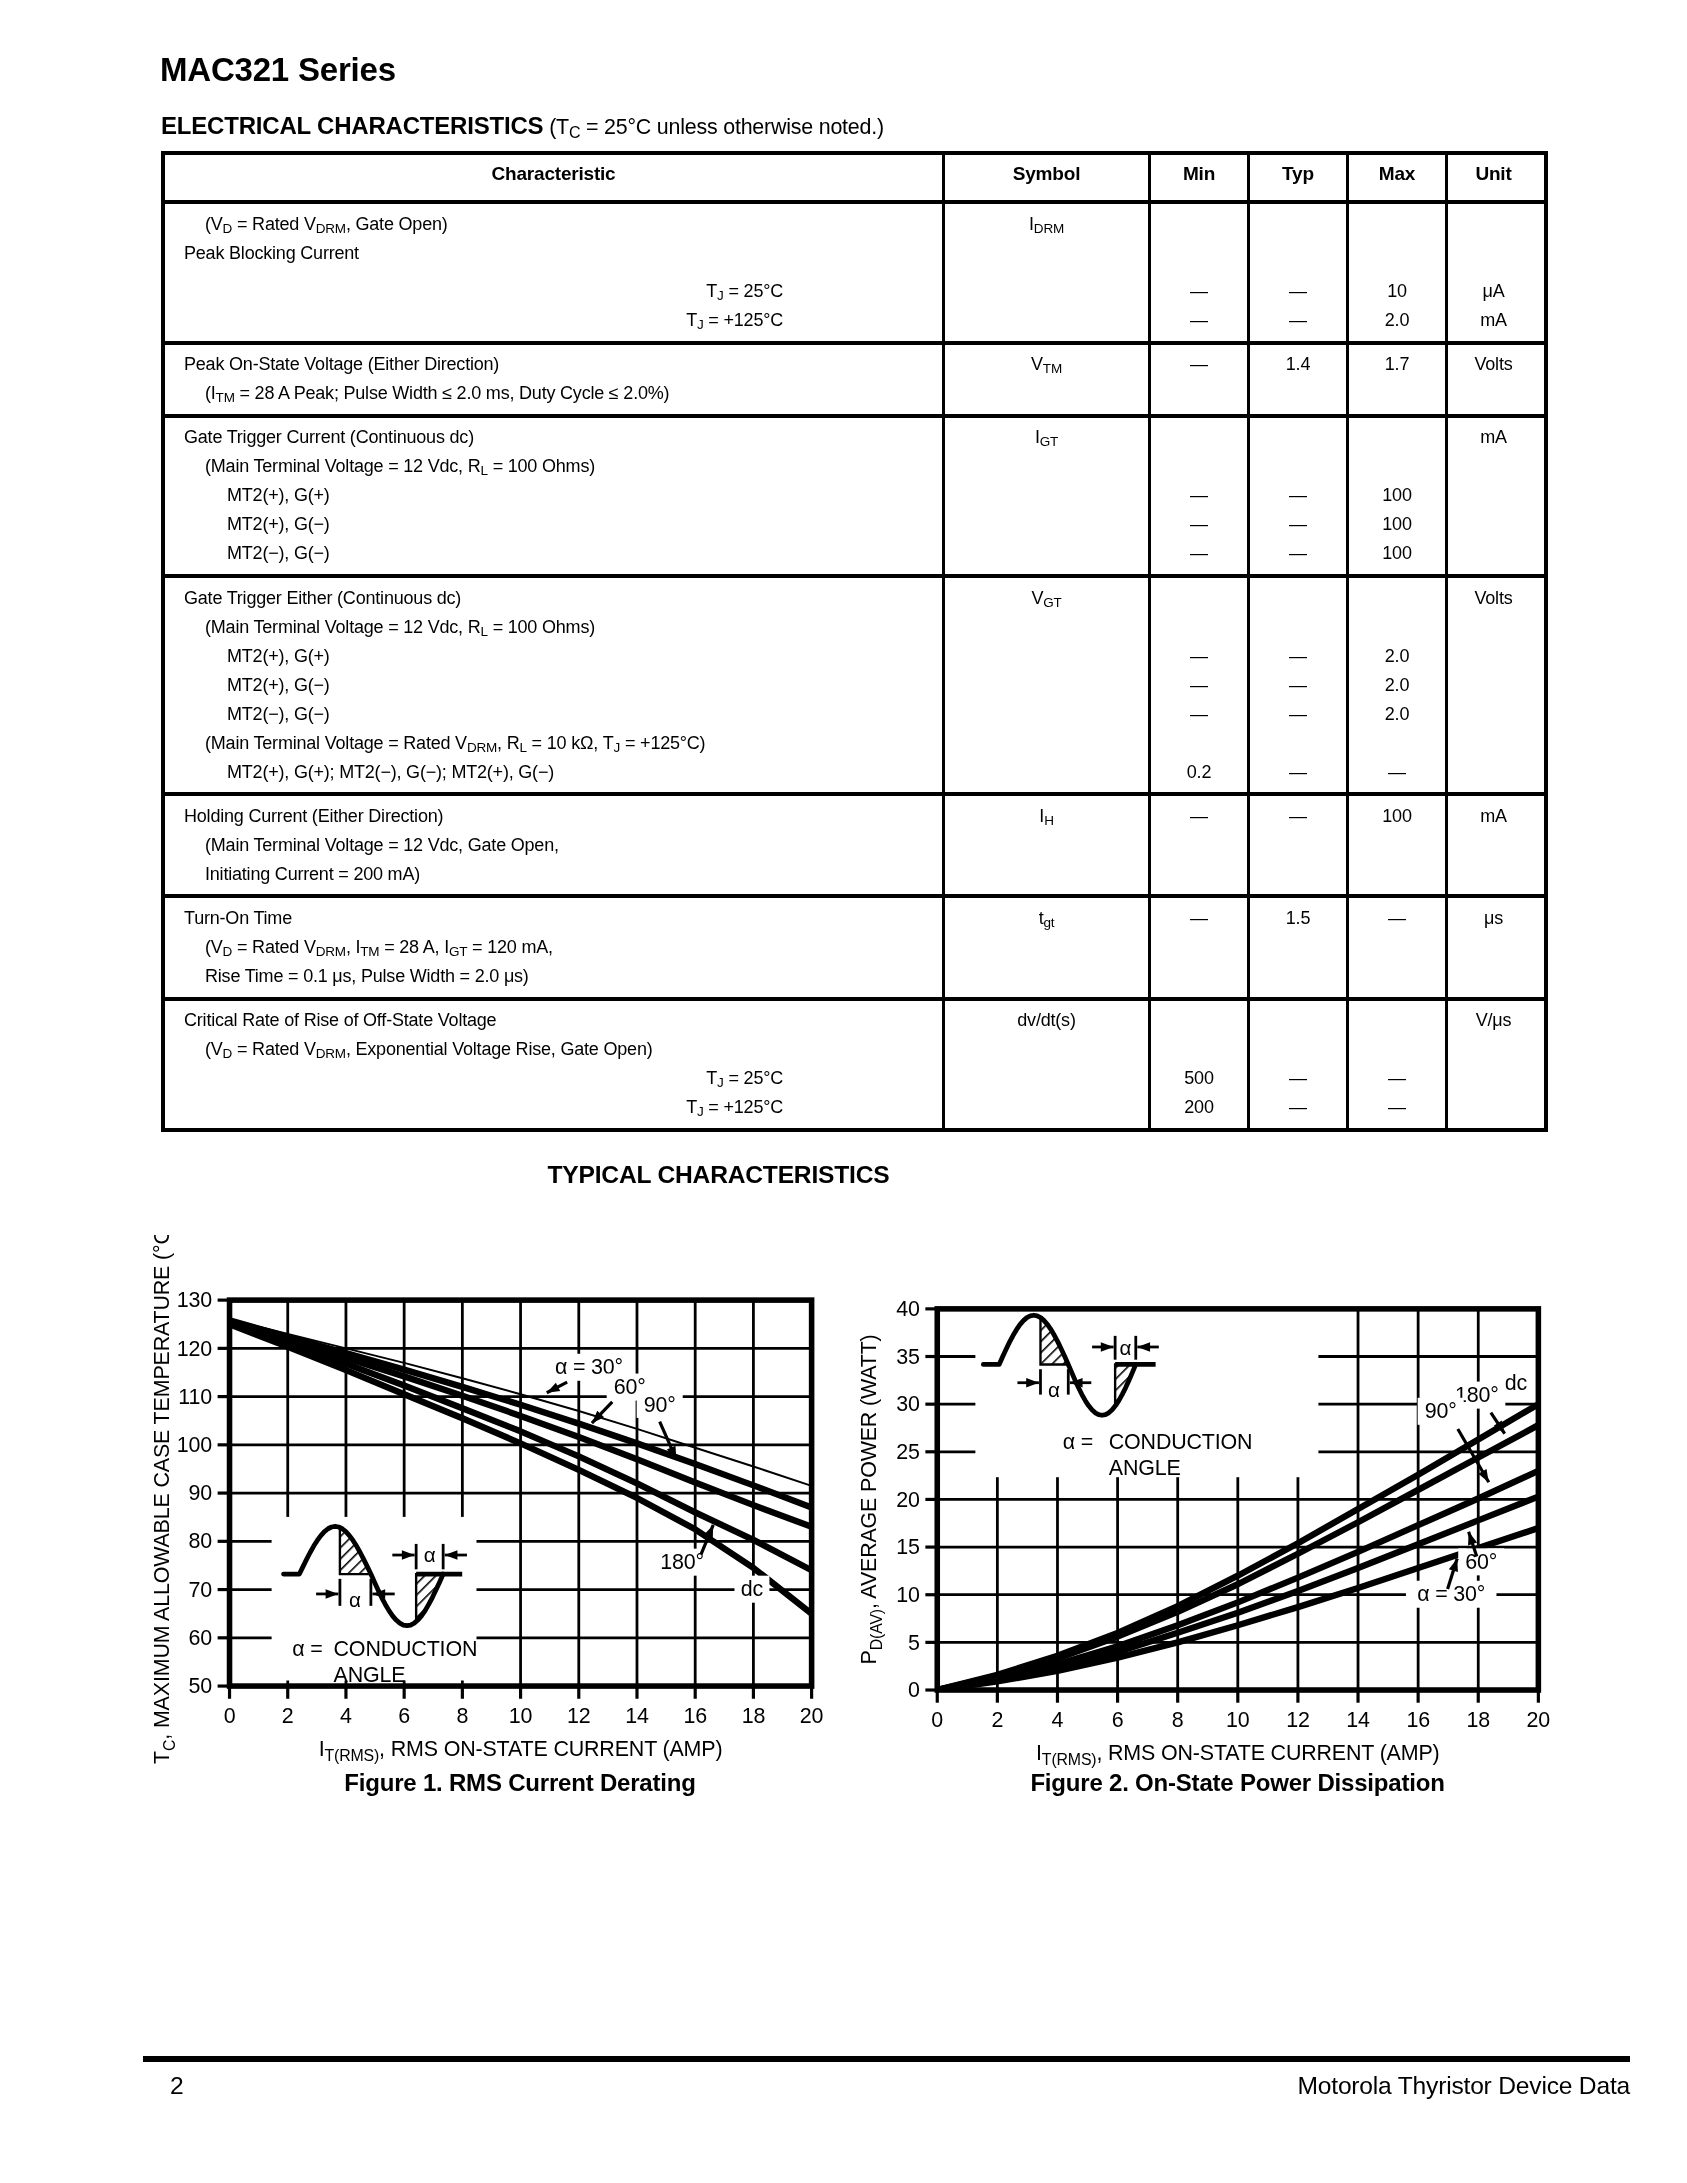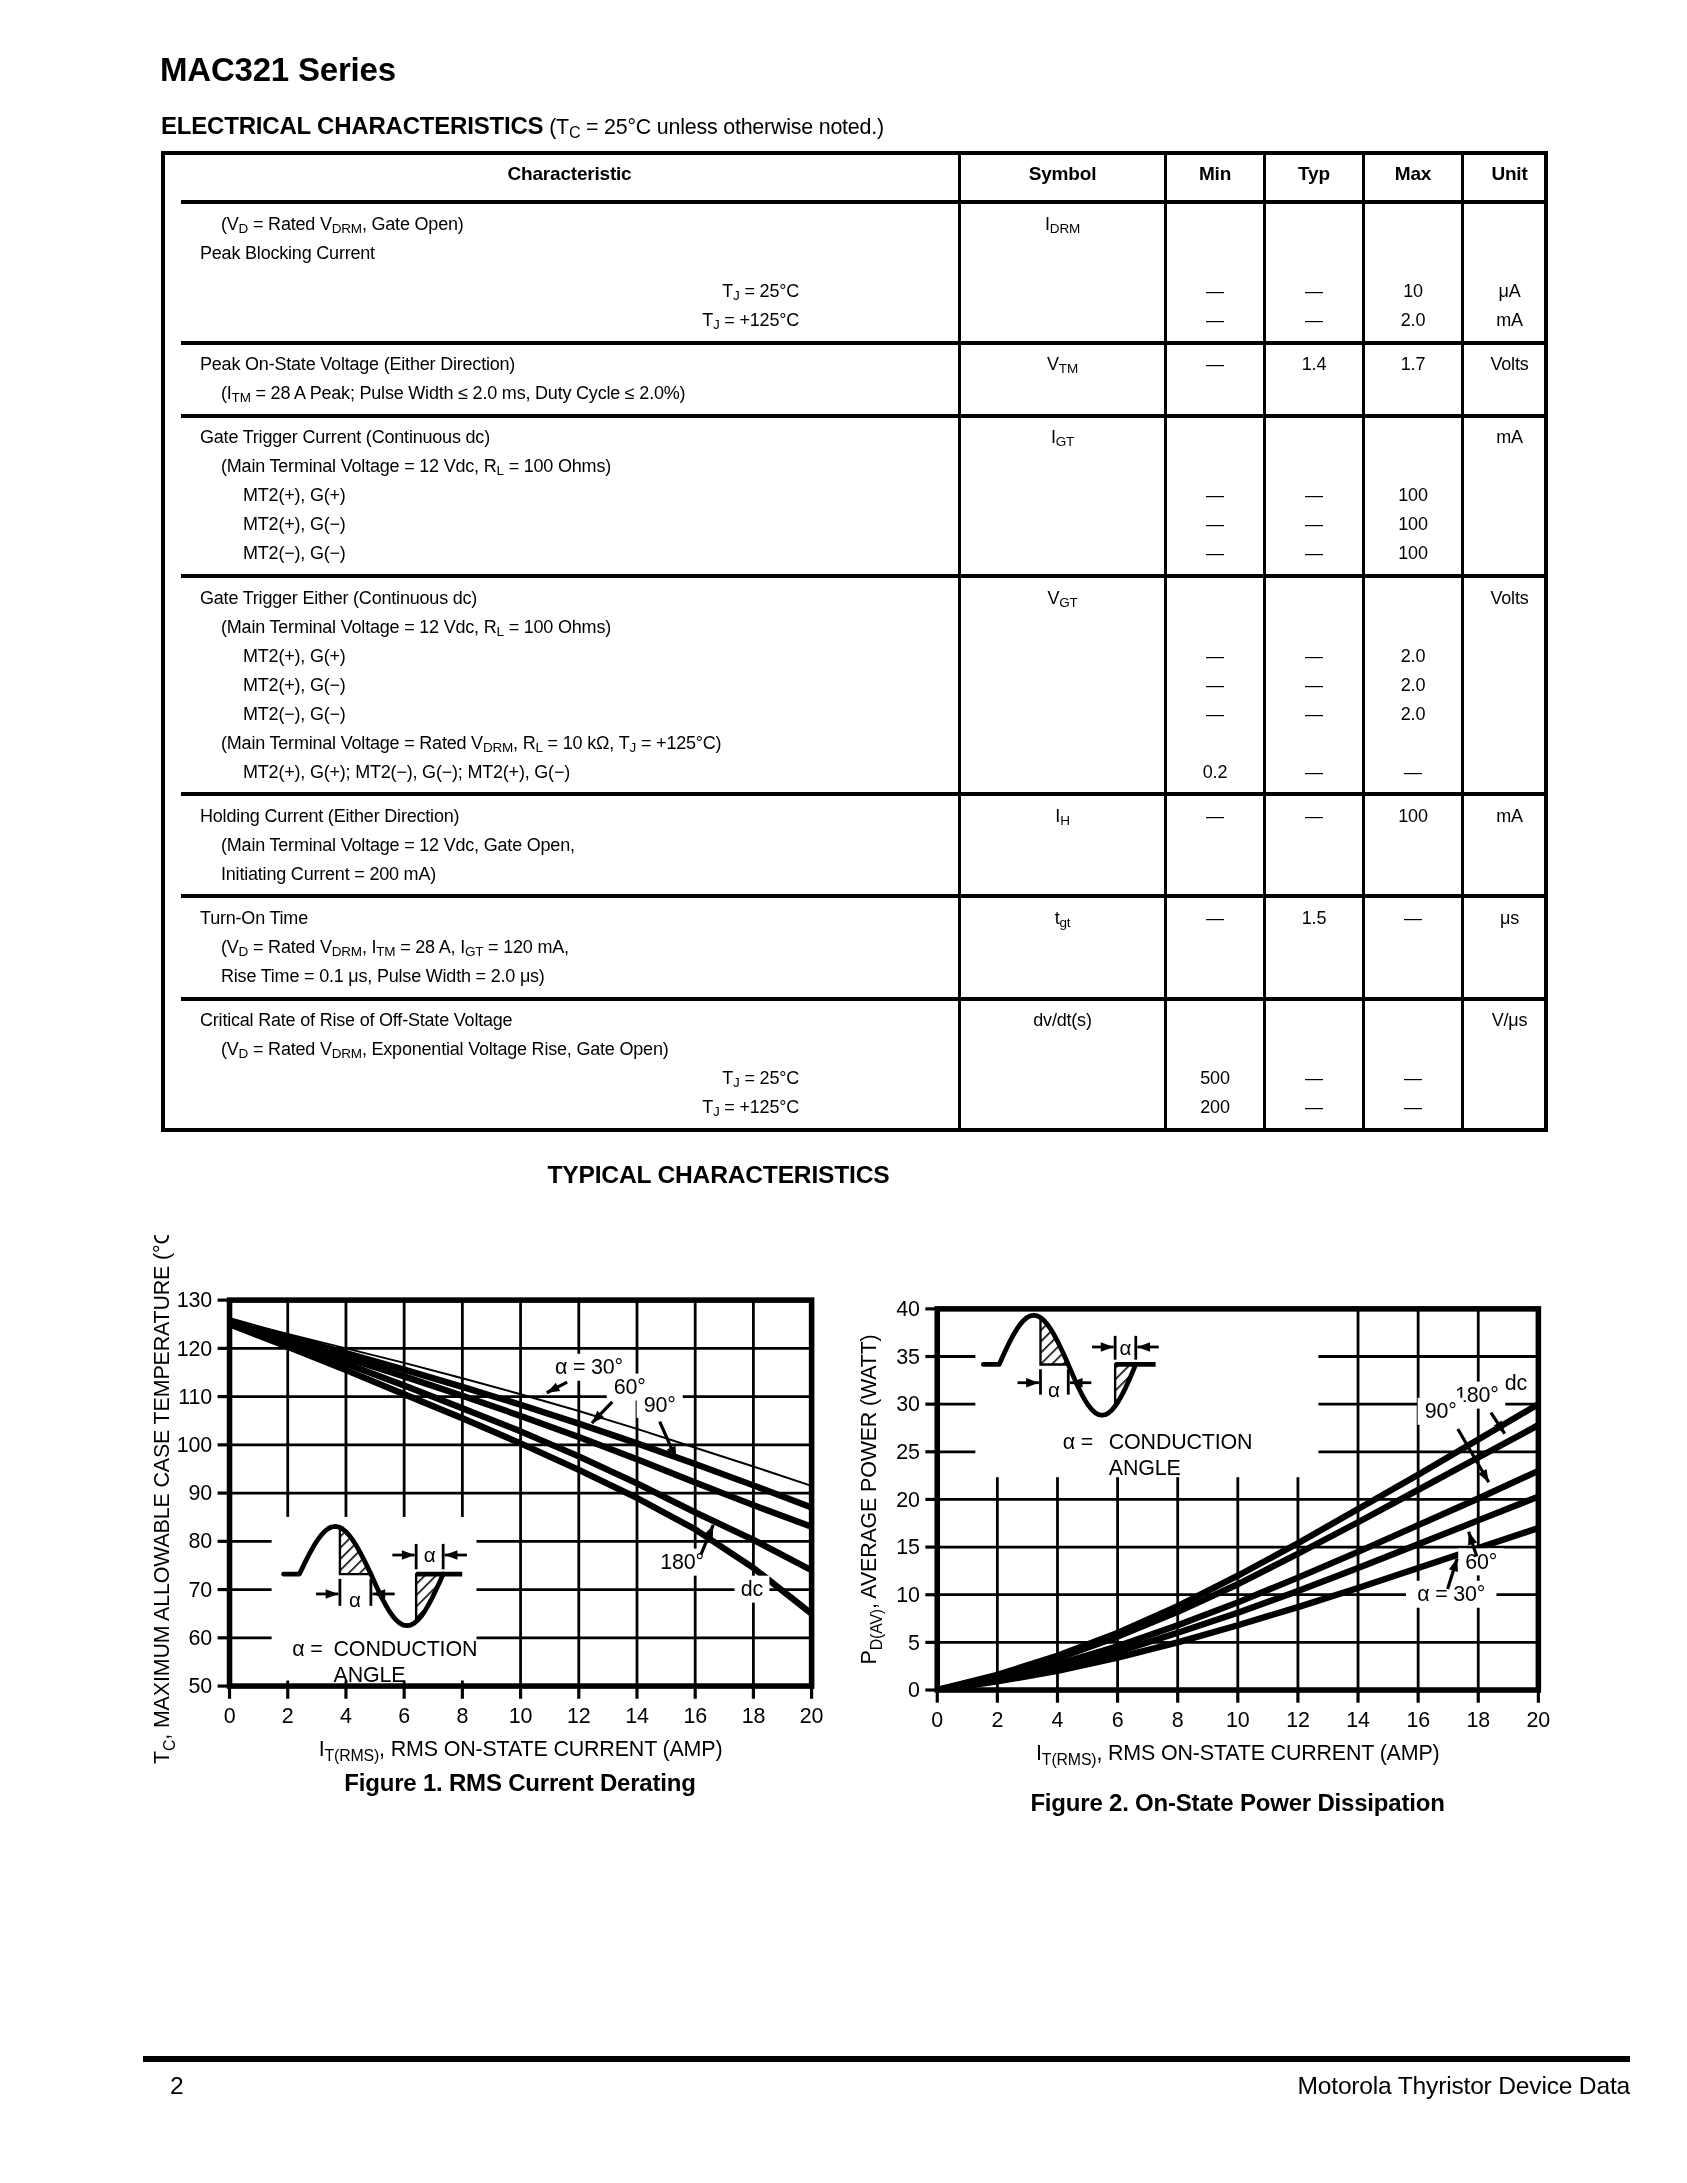--- a/index.html
+++ b/index.html
@@ -8,36 +8,36 @@
     font-family:"Liberation Sans", sans-serif;position:relative;overflow:hidden;
     letter-spacing:-0.2px;
   }
   .abs{position:absolute;}
   sub{font-size:75%;vertical-align:-0.22em;letter-spacing:-0.2px;}
   #title{left:160px;top:51px;font-size:33px;font-weight:bold;}
   #ec-line{left:161px;top:112px;font-size:21.4px;}
   #ec-line .h{font-size:24px;font-weight:bold;}
   
   #etable{left:161px;top:151px;width:1387px;border:4px solid #000;box-sizing:border-box;}
-  .t-head,.t-row{display:grid;grid-template-columns:777px 206px 99px 99px 99px 94px;margin-left:16px;}
+  .t-head,.t-row{display:grid;grid-template-columns:777px 206px 99px 99px 99px 94px;}
   .t-row{border-top:4.8px solid #000;}
   .cell{padding:5.6px 0;min-height:29px;}
   .cell + .cell{border-left:3.2px solid #000;}
   .t-head .cell{font-size:19px;font-weight:bold;text-align:center;padding:8px 0;}
   .ln{height:29px;line-height:29px;font-size:18px;white-space:nowrap;padding-left:19px;}
   .ln.i1{padding-left:40px;}
   .ln.i2{padding-left:62px;}
   .ln.ar{text-align:right;padding-right:159px;padding-left:0;}
   .ln.ac{text-align:center;padding-left:0;}
   .ln.gap{margin-top:9.5px;}
   
   #typ-heading{left:0;top:1161px;width:1437px;text-align:center;font-size:24.6px;font-weight:bold;}
   .figcap{font-size:24px;font-weight:bold;text-align:center;}
   #cap1{left:229px;width:582px;top:1769px;}
-  #cap2{left:937px;width:601px;top:1769px;margin-top:20px;}
+  #cap2{left:937px;width:601px;top:1769px;}
   svg text{font-family:"Liberation Sans", sans-serif;fill:#000;}
   
   #frule{left:143px;top:2056px;width:1487px;height:6.4px;background:#000;}
   #fpage{left:170px;top:2072px;font-size:24.6px;}
   #fright{left:836px;top:2072px;width:794px;text-align:right;font-size:24.6px;}
 </style>
 </head>
 <body>
 
 <div class="abs" id="title">MAC321 Series</div>

